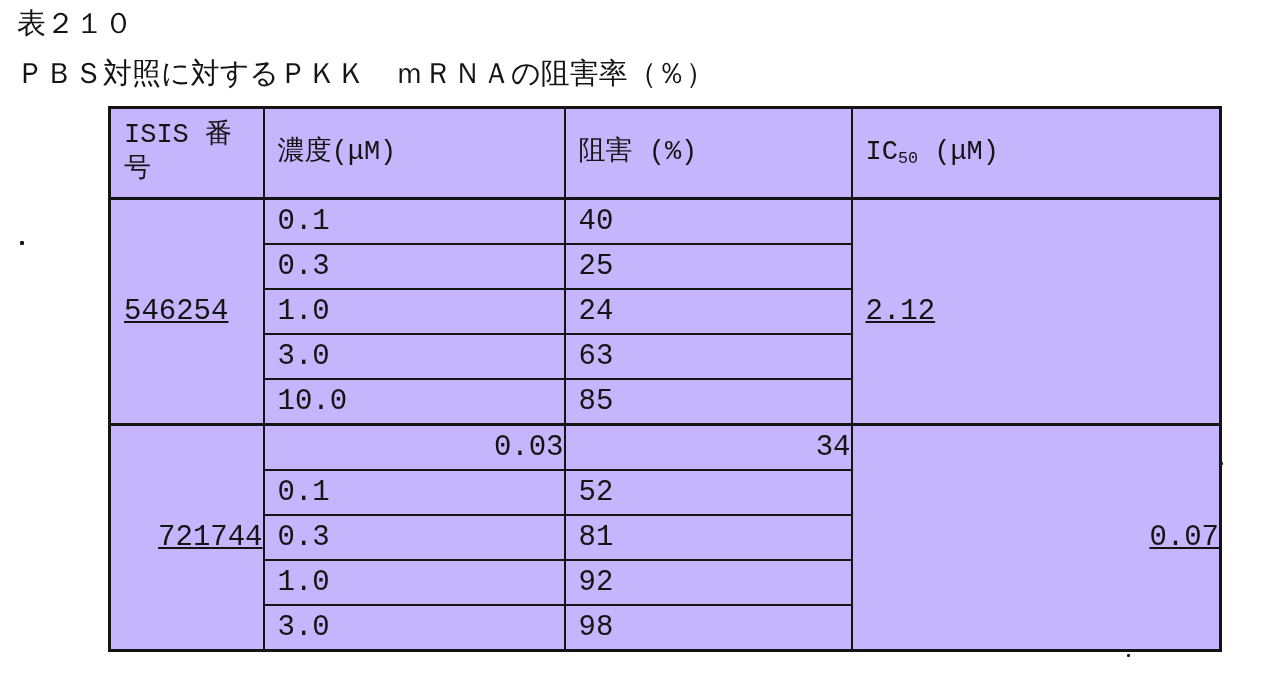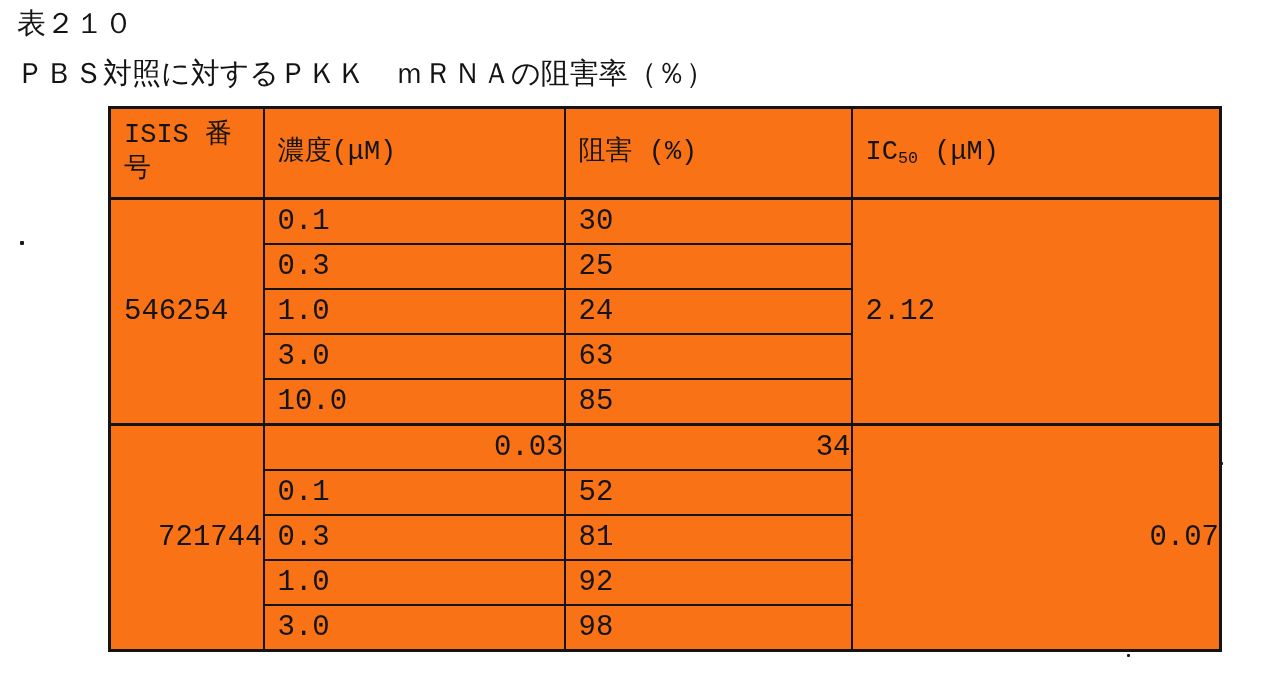--- a/index.html
+++ b/index.html
@@ -37,21 +37,21 @@
   }
   .data-table-wrap {
     position: absolute;
     left: 108px;
     top: 106px;
   }
   table.data-table {
     border-collapse: collapse;
     table-layout: fixed;
     width: 1111px;
-    background: #f97316;
+    background: #c4b5fd;
   }
   table.data-table col.c1 { width: 154px; }
   table.data-table col.c2 { width: 301px; }
   table.data-table col.c3 { width: 287px; }
   table.data-table col.c4 { width: 369px; }
   table.data-table th,
   table.data-table td {
     border: 2px solid #141414;
     padding: 0 0 0 13px;
     text-align: left;
@@ -69,20 +69,21 @@
     font-size: 27px;
     border-bottom: 3px solid #141414;
     line-height: 1.25;
   }
   tr.body-row td {
     height: 43px;
     font-size: 29px;
   }
   td.isis-cell, td.ic50-cell {
     font-size: 29px;
+    text-decoration: underline;
   }
   tr.group-start td {
     border-top: 3px solid #141414;
     text-align: right;
   }
   .isis-header-inner {
     width: 118px;
     word-break: break-all;
   }
   sub.ic50-sub {
@@ -125,21 +126,21 @@
         <th>濃度(μM)</th>
         <th>阻害 (%)</th>
         <th>
           <span>IC</span><sub class="ic50-sub">50</sub><span> (μM)</span>
         </th>
       </tr>
 
       <tr class="body-row">
         <td class="isis-cell" rowspan="5">546254</td>
         <td>0.1</td>
-        <td>30</td>
+        <td>40</td>
         <td class="ic50-cell" rowspan="5">2.12</td>
       </tr>
       <tr class="body-row">
         <td>0.3</td>
         <td>25</td>
       </tr>
       <tr class="body-row">
         <td>1.0</td>
         <td>24</td>
       </tr>

